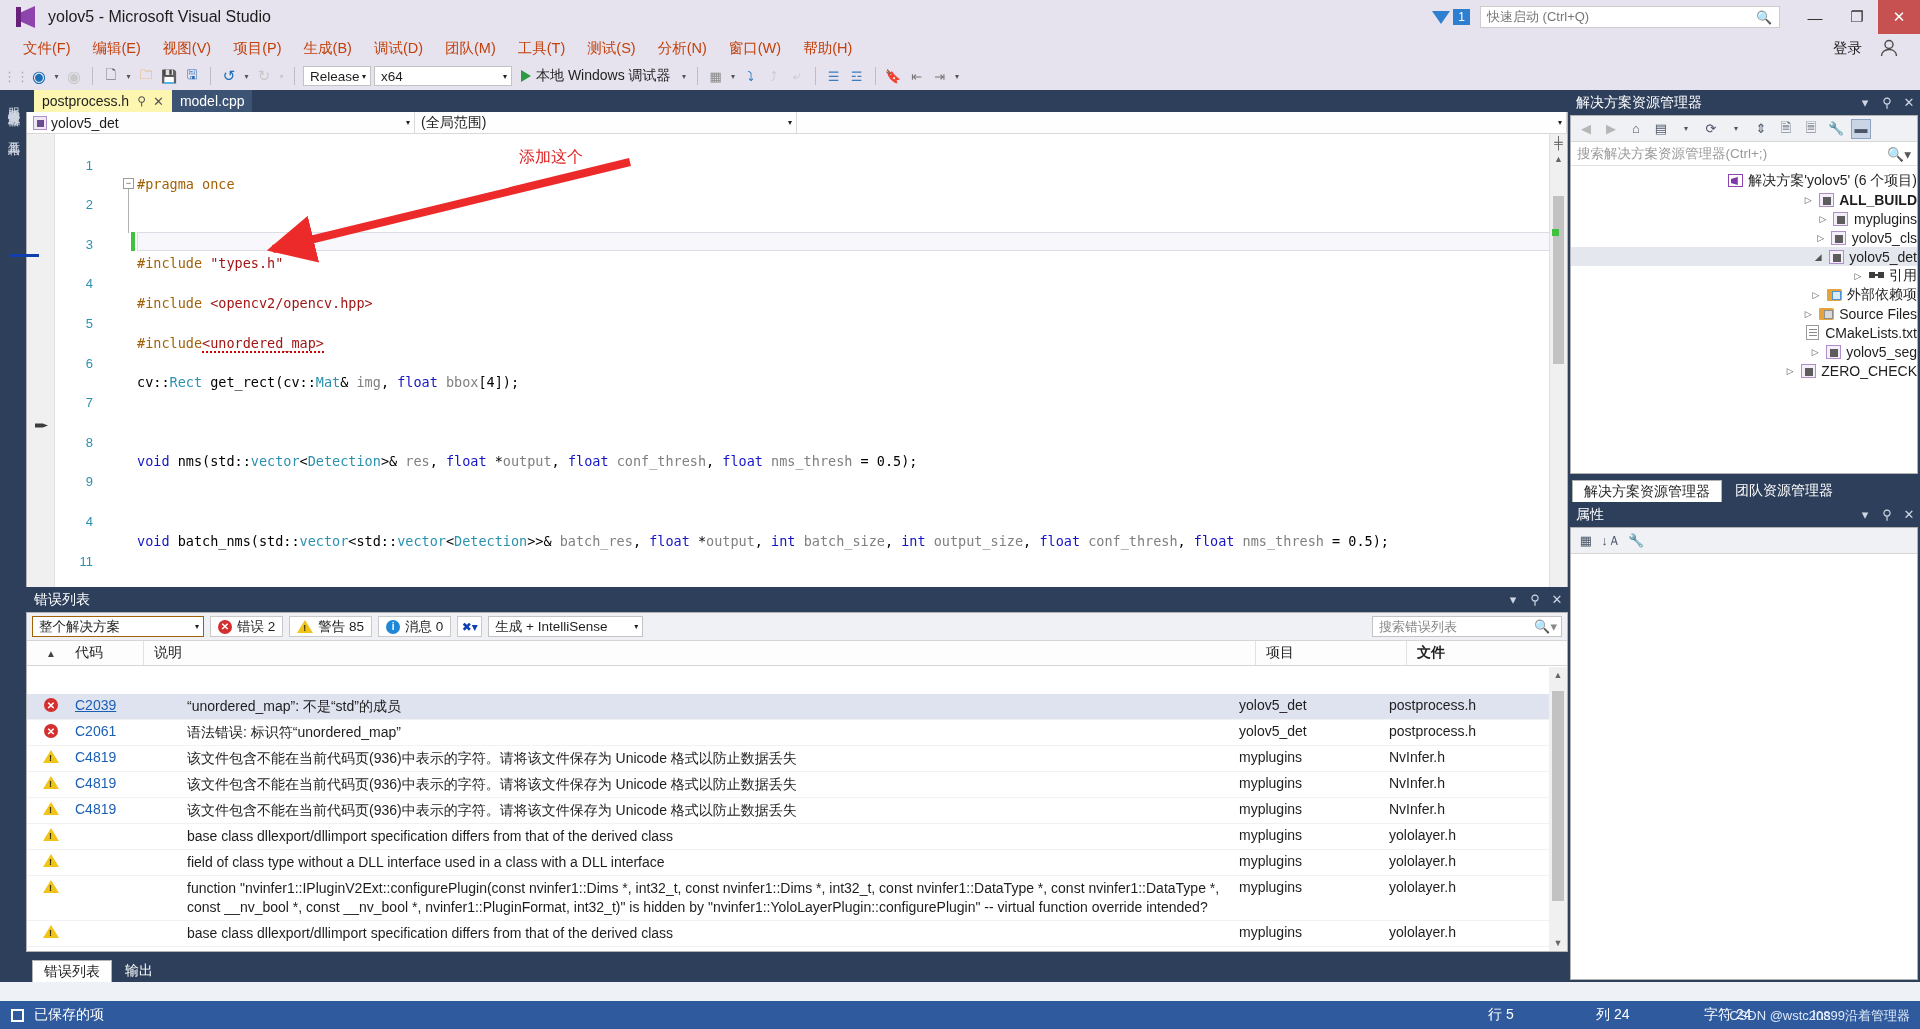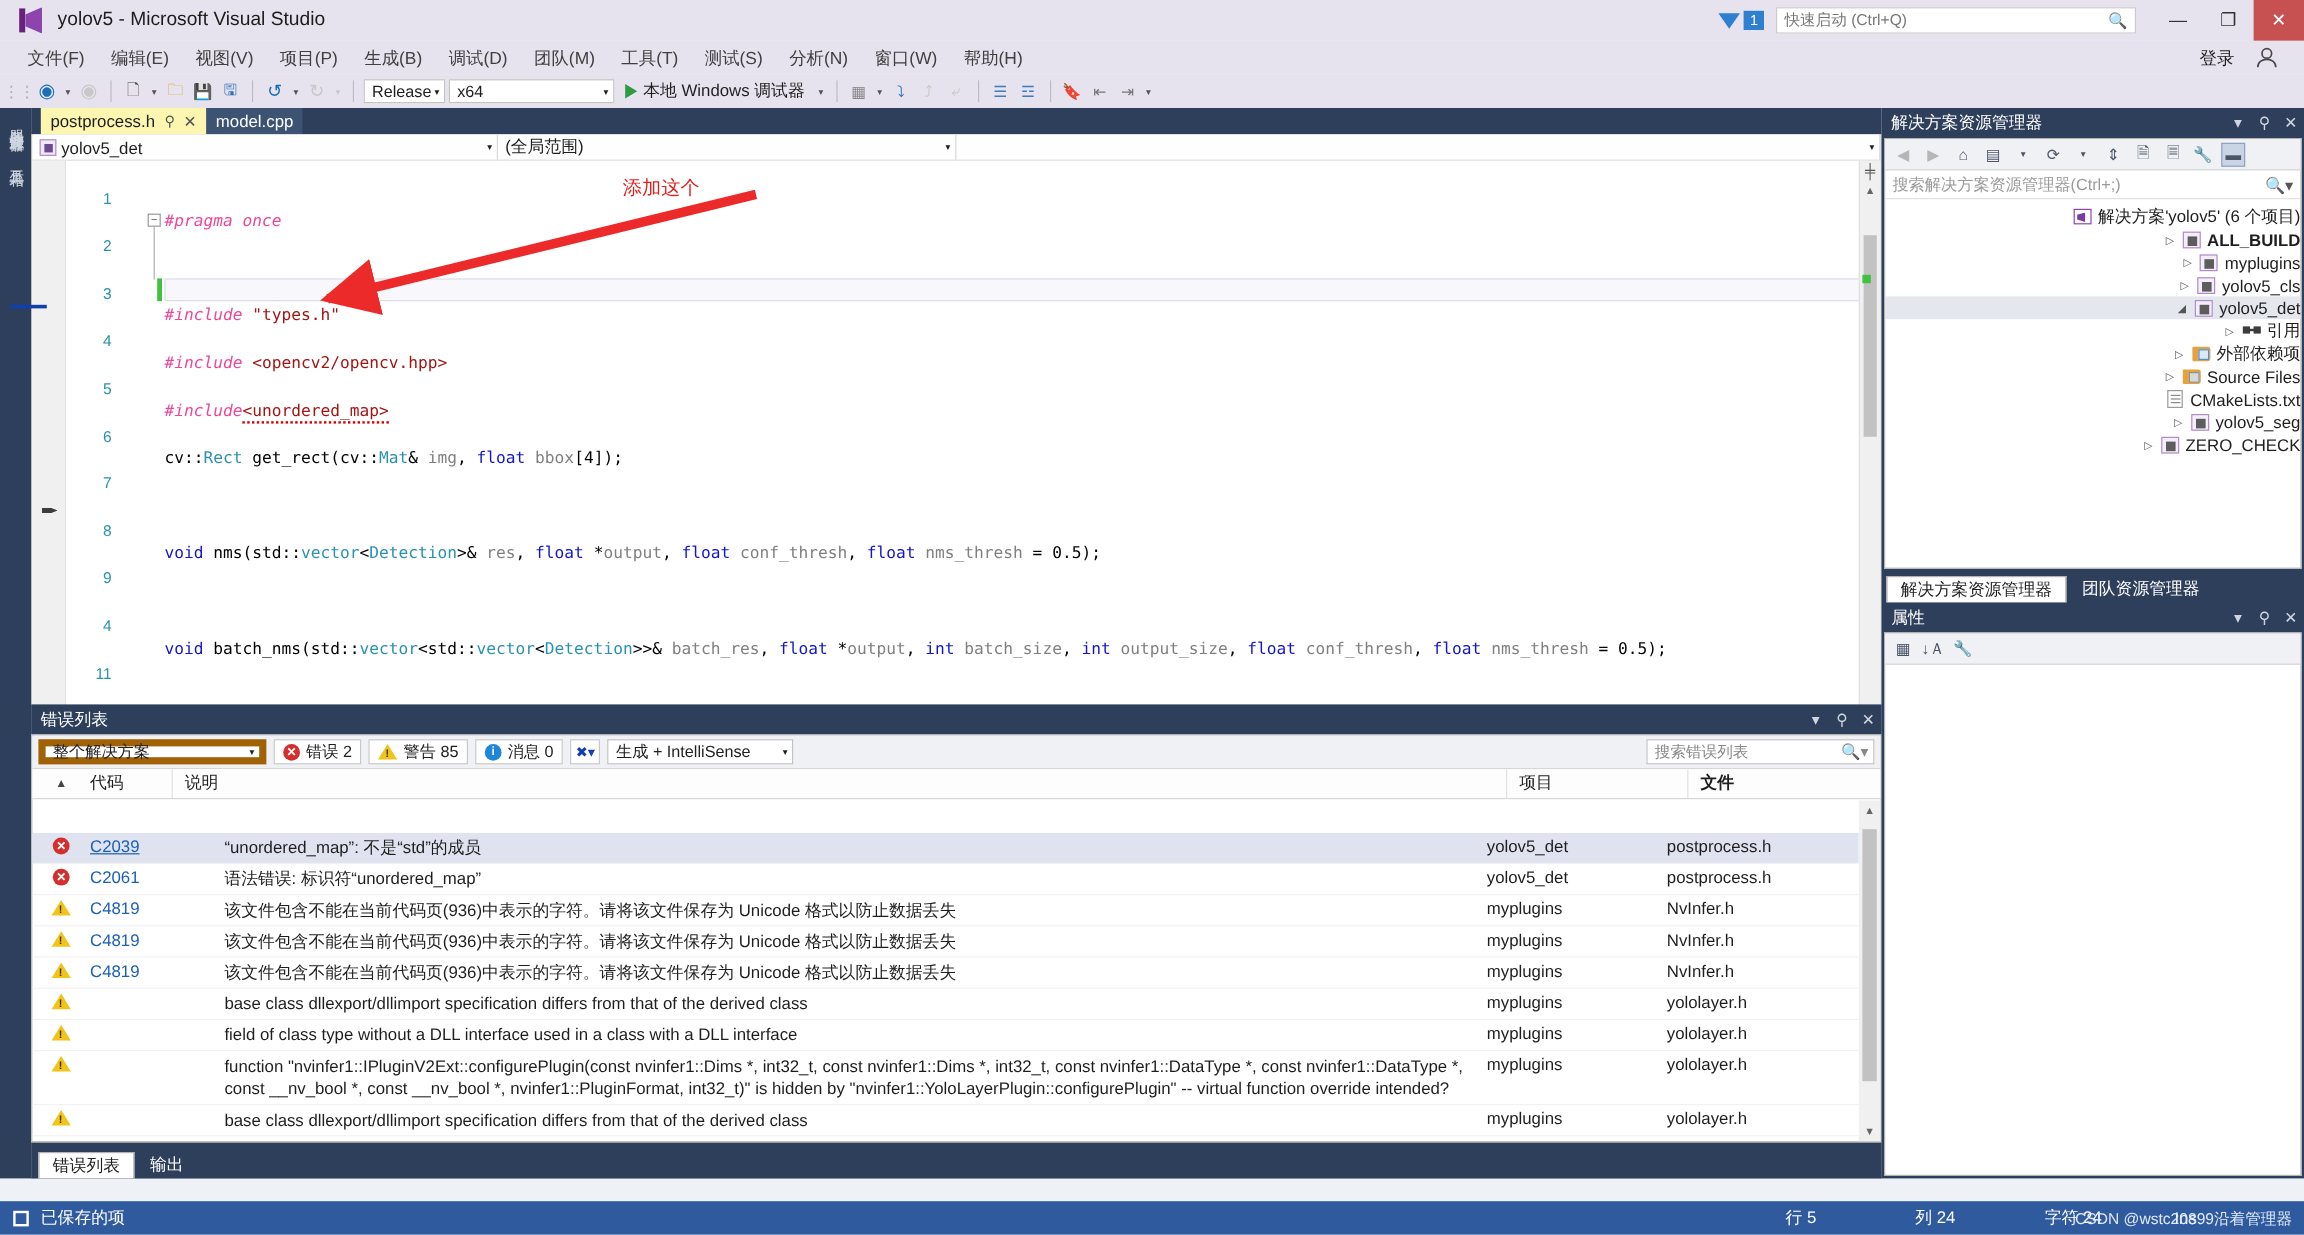--- a/index.html
+++ b/index.html
@@ -34,21 +34,21 @@
     display:flex; align-items:center; padding:0 6px; font-size:13px; color:#777;
     margin-right:14px; justify-content:space-between;
   }
   .win-btn { width:42px; height:34px; display:flex; align-items:center; justify-content:center;
              font-size:15px; color:#333; }
   .win-btn.close { background:#c75050; color:#fff; }
 
   
   #menubar { height:28px; background:#e6e3ee; display:flex; align-items:center; padding-left:12px;
              font-size:14.5px; position:relative; }
-  .menu-item { padding:2px 11px; color:#404040; white-space:nowrap; }
+  .menu-item { padding:2px 11px; color:#c2410c; white-space:nowrap; }
   #signin { position:absolute; right:58px; font-size:14.5px; color:#1c1c1c; }
   #signin-icon { position:absolute; right:20px; width:22px; height:22px; }
 
   
   #toolbar { height:28px; background:#e6e3ee; display:flex; align-items:center; padding-left:6px; gap:3px; }
   .tb-sep { width:1px; height:18px; background:#bfbcc8; margin:0 5px; }
   .tb-ico { width:20px; height:20px; display:inline-flex; align-items:center; justify-content:center;
             font-size:13px; color:#4a4a4a; }
   .tb-arrow { font-size:8px; color:#555; width:9px; display:inline-flex; align-items:center; justify-content:center; }
   .combo { height:20px; background:#fff; border:1px solid #c3c3c3; display:flex; align-items:center;
@@ -94,21 +94,21 @@
   #gutter-mark { position:absolute; left:0; top:0; bottom:0; width:28px; background:#f0f0f0;
                  border-right:1px solid #e3e3e3; }
   .codeline { position:relative; height:19.6px; font-family:"DejaVu Sans Mono", monospace; font-size:13.5px;
               white-space:pre; line-height:19.6px; }
   .lnum { position:absolute; left:40px; width:26px; text-align:right; color:#2b91af;
           font-family:"Liberation Sans", sans-serif; font-size:13px; }
   .ltext { position:absolute; left:110px; }
   .k { color:#1414c8; }        
   .t { color:#2b91af; }        
   .s { color:#a31515; }        
-  .pp { color:#ec4899;font-style:italic; }       
+  .pp { color:#a16207; }       
   .id { color:#808080; }       
   .n { color:#000; }
   .err-squiggle { border-bottom:2px dotted #d40000; }
   .fold { position:absolute; left:96px; width:11px; height:11px; border:1px solid #9a9a9a;
           color:#555; font-size:9px; line-height:9px; text-align:center; top:4px; background:#fff;
           font-family:"Liberation Sans", sans-serif; }
   .foldline { position:absolute; left:101px; width:1px; background:#b0b0b0; }
   .changebar { position:absolute; left:104px; width:4px; height:19px; background:#3fc23f; }
   .curline-box { position:absolute; left:110px; right:16px; height:19px; border:1px solid #dcdce6;
                  background:#f7f7fc; }
@@ -135,21 +135,21 @@
 
   
   #errpanel { position:absolute; left:26px; right:352px; bottom:0; height:395px; background:#2d3f5b; }
   #err-title { height:25px; display:flex; align-items:center; padding-left:8px; color:#fff; font-size:14px; }
   #err-title .spacer { flex:1; }
   .panel-ctl { width:22px; text-align:center; color:#cfd6e2; font-size:13px; }
   #err-inner { position:absolute; left:0; right:0; top:25px; bottom:30px; background:#fff;
                border:1px solid #b3b3b3; }
   #err-toolbar { height:28px; background:#eff1f5; border-bottom:1px solid #d6d6d6; display:flex;
                  align-items:center; padding:0 5px; gap:6px; }
-  #scope-combo { width:190px; height:21px; background:#fff; border:6px solid #a16207; display:flex;
+  #scope-combo { width:172px; height:21px; background:#fff; border:1px solid #a16207; display:flex;
                  align-items:center; justify-content:space-between; padding:0 4px 0 6px; font-size:13.5px; }
   .count-btn { height:21px; display:flex; align-items:center; gap:5px; padding:0 7px; font-size:13.5px;
                border:1px solid #c9c9c9; background:#fff; }
   .ico-err { width:14px; height:14px; border-radius:50%; background:#d32f2f; color:#fff; font-size:10px;
              display:flex; align-items:center; justify-content:center; font-weight:bold; }
   .ico-warn { width:0;height:0;border-left:8px solid transparent;border-right:8px solid transparent;
               border-bottom:13px solid #f0c419; position:relative; }
   .ico-warn:after { content:'!'; position:absolute; left:-2px; top:3px; font-size:9px; color:#3a2f00; font-weight:bold; }
   .ico-info { width:14px; height:14px; border-radius:50%; background:#1f87d8; color:#fff; font-size:10px;
               display:flex; align-items:center; justify-content:center; font-weight:bold; }

